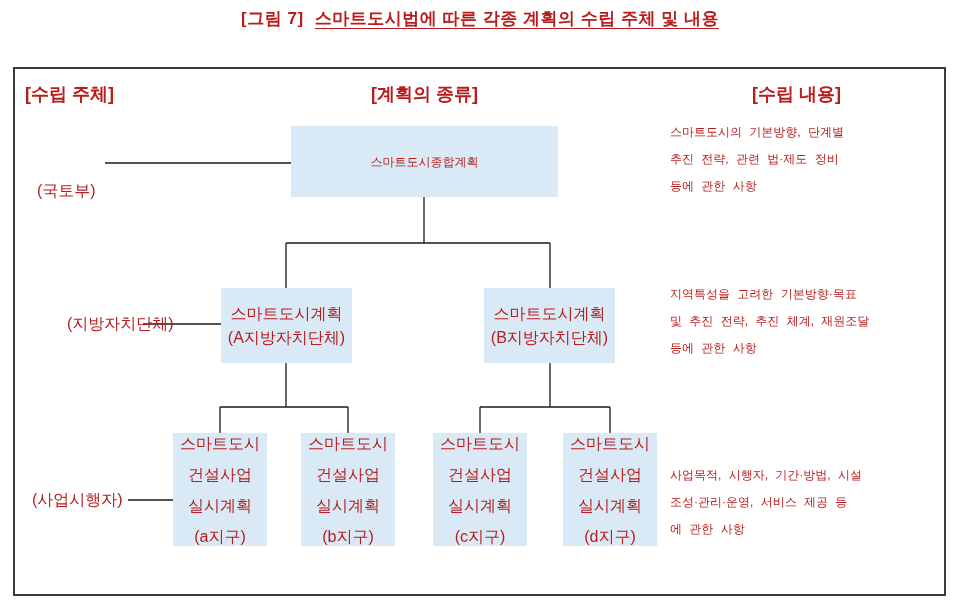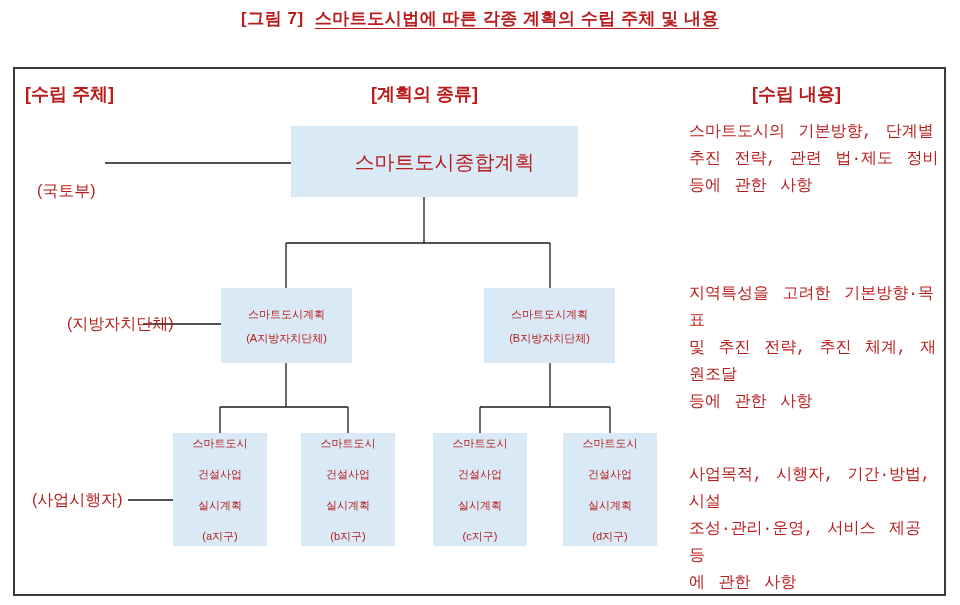--- a/index.html
+++ b/index.html
@@ -50,48 +50,47 @@
   .hdr-center { left: 336px; top: 13px; margin-left: 20px; }
   .hdr-right  { left: 737px; top: 13px; }
   .box {
     position: absolute;
     background: var(--box-fill, #d9e9f6);
     display: flex;
     align-items: center;
     justify-content: center;
     text-align: center;
     white-space: pre-line;
-    font-size: 11px;
+    font-size: 16px;
     line-height: 24px;
   }
-  .box-top   { left: 276px; top: 57px;  width: 267px; height: 71px; font-size: 20px; padding-left: 20px; }
+  .box-top   { left: 276px; top: 57px;  width: 267px; height: 71px; font-size: 12px; }
   .box-mid-a { left: 206px; top: 219px; width: 131px; height: 75px; }
   .box-mid-b { left: 469px; top: 219px; width: 131px; height: 75px; }
   .box-bot   { top: 364px; width: 94px; height: 113px; line-height: 31px; }
   .box-bot-a { left: 158px; }
   .box-bot-b { left: 286px; }
   .box-bot-c { left: 418px; }
   .box-bot-d { left: 548px; }
   .subject {
     position: absolute;
     font-size: 16px;
     white-space: nowrap;
   }
   .subject-1 { left: 22px; top: 84px; margin-top: 28px; }
   .subject-2 { left: 12px; top: 245px; margin-left: 40px; }
   .subject-3 { left: 17px; top: 421px; }
   .content {
     position: absolute;
-    left: 674px;
+    left: 655px;
     width: 260px;
-    font-size: 16px;
+    font-size: 12px;
     line-height: 27px;
     white-space: pre-line;
     word-spacing: 4px;
-    font-family: Liberation Mono, monospace;
   }
   .content-1 { top: 50px; }
   .content-2 { top: 212px; }
   .content-3 { top: 393px; }
 </style>
 </head>
 <body>
 
 <div class="page">
 

